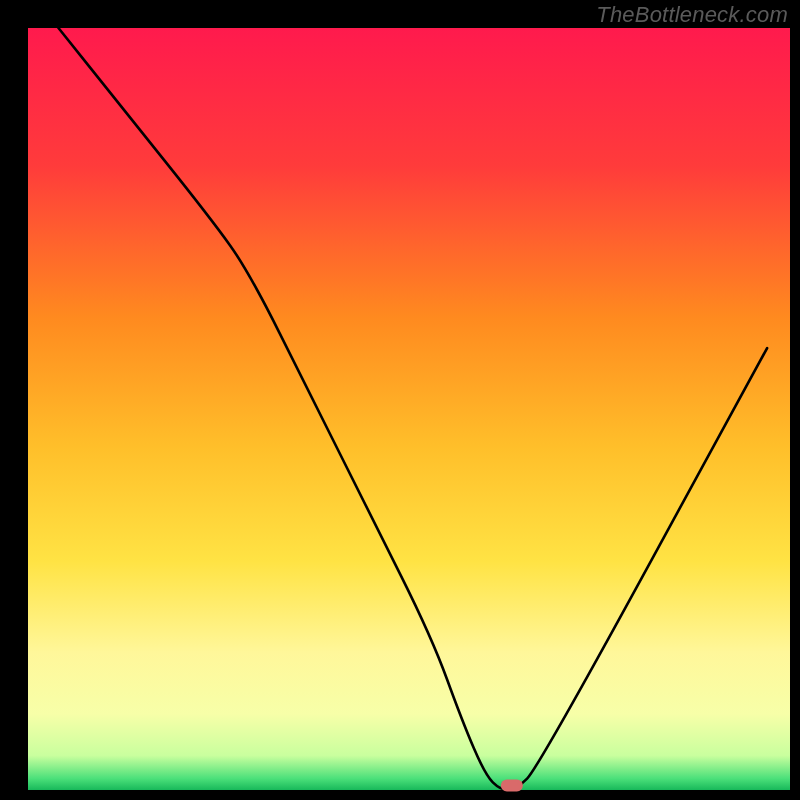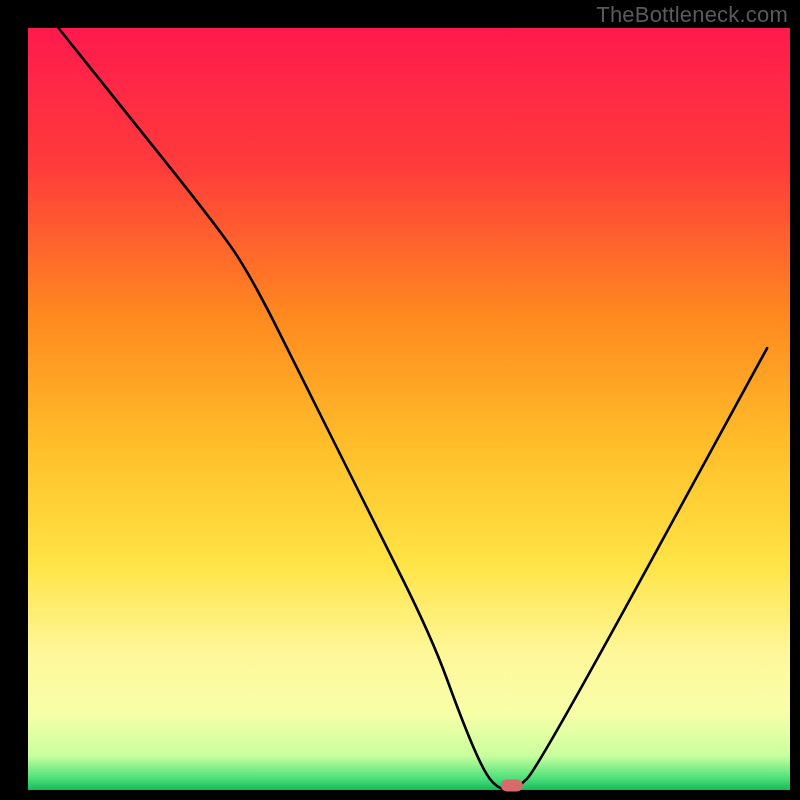--- a/index.html
+++ b/index.html
@@ -8,20 +8,21 @@
     width: 800px;
     height: 800px;
     background: #000;
     font-family: Arial, Helvetica, sans-serif;
     overflow: hidden;
   }
   .chart-container {
     position: relative;
     width: 800px;
     height: 800px;
+    font-style: italic;
   }
   .watermark {
     position: absolute;
     top: 2px;
     right: 12px;
     color: #5a5a5a;
     font-size: 22px;
     font-weight: 500;
     z-index: 10;
     letter-spacing: 0.2px;

